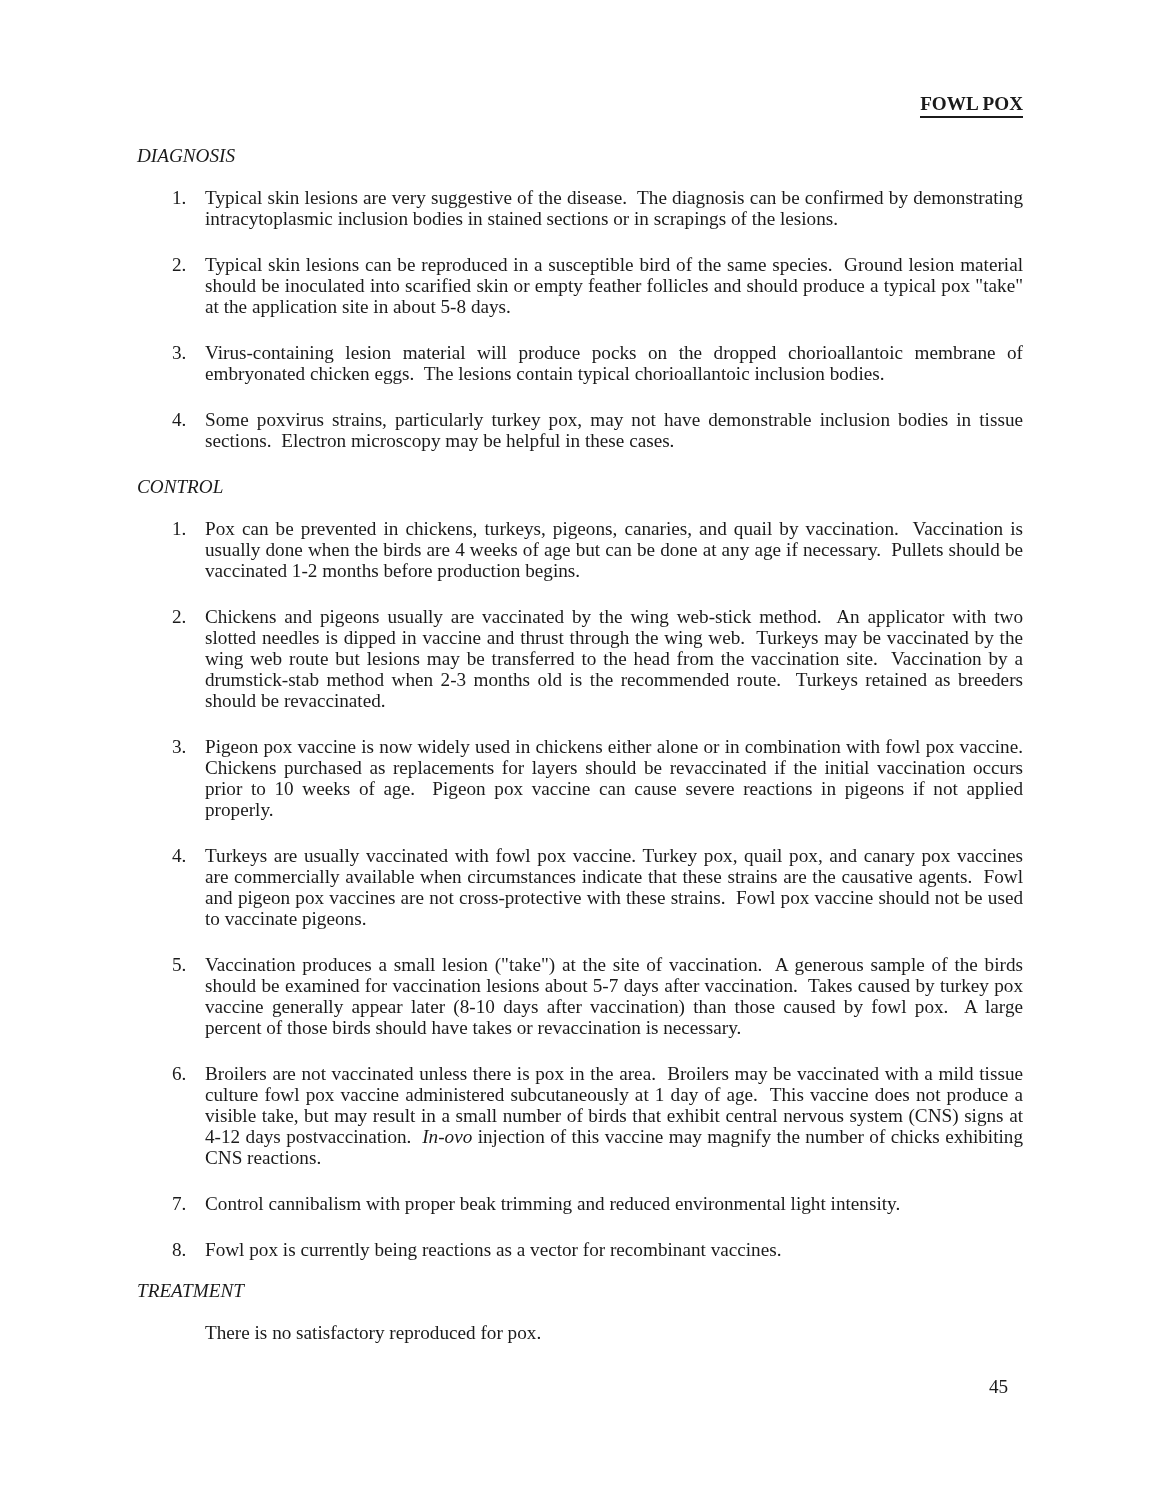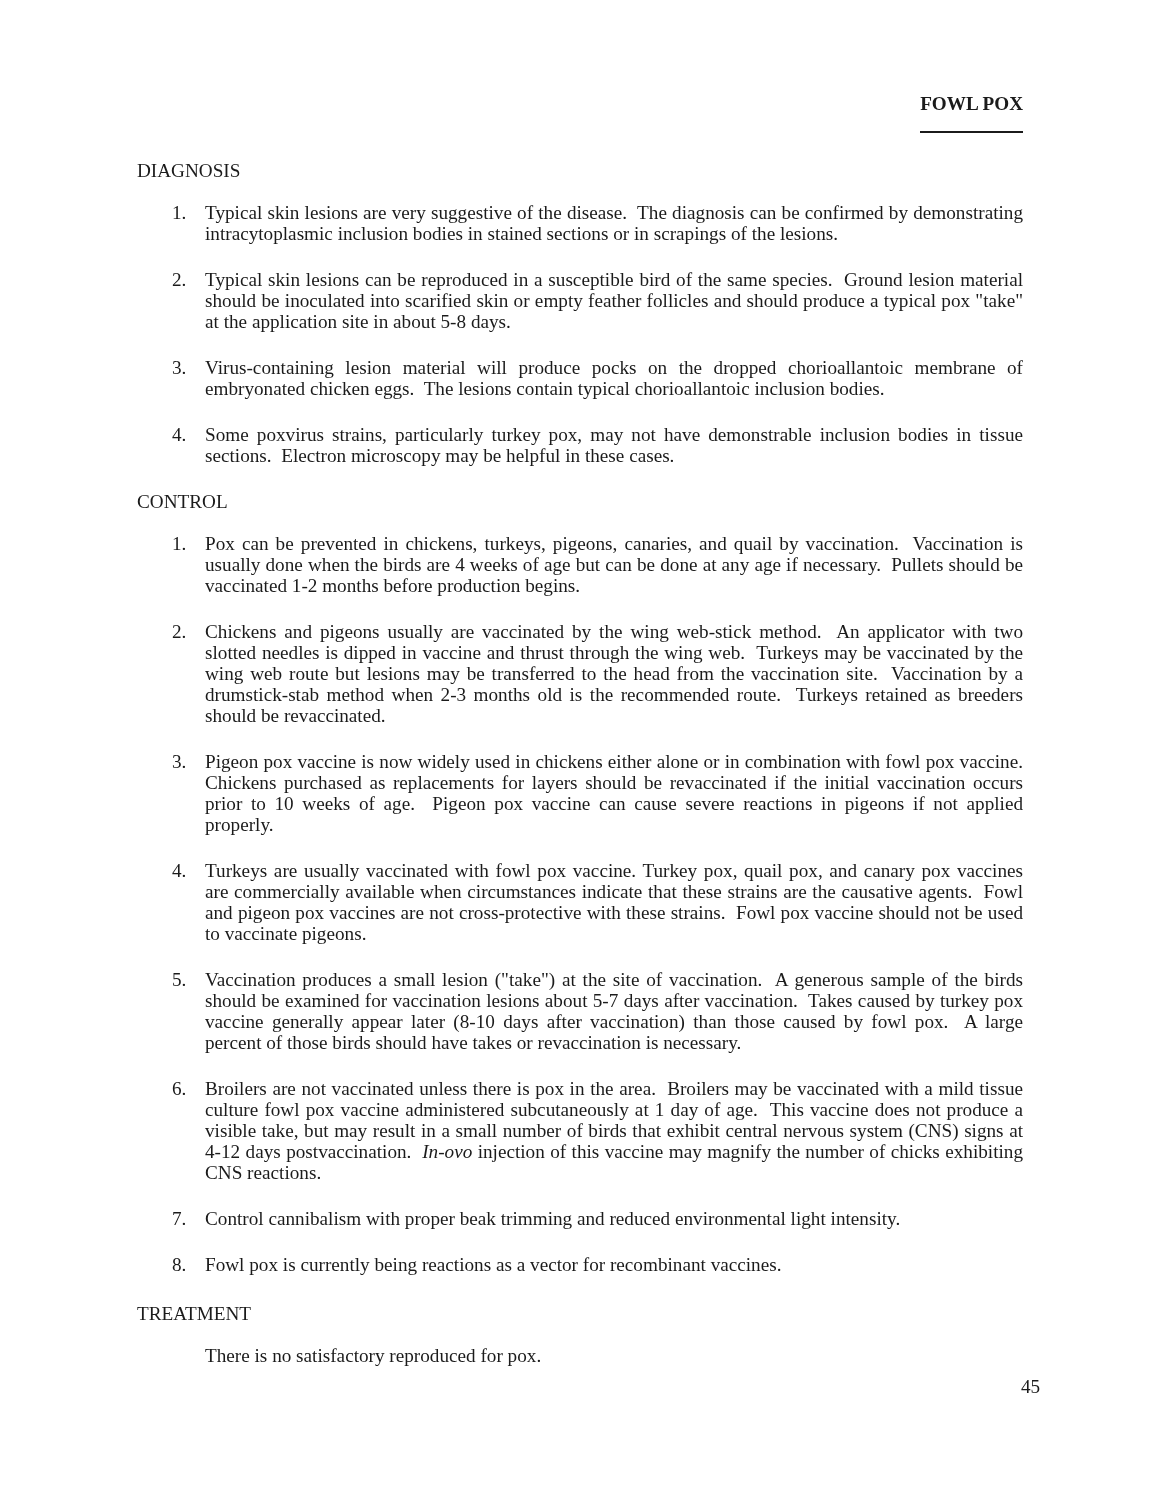--- a/index.html
+++ b/index.html
@@ -22,28 +22,29 @@
     padding: 93px 136px 0 137px; 
   }
   .title-row {
     text-align: right;
     line-height: 21px;
   }
   .doc-title {
     display: inline-block;
     font-weight: bold;
     border-bottom: 2px solid #1b1b1b;
-    padding-bottom: 17px;
+    padding-bottom: 2px;
   }
   .section-heading {
     margin-top: 25px;
     line-height: 21px;
+    font-style: italic;
   }
   .section-heading.after-title { margin-top: 27px; }
-  .section-heading.treatment { margin-top: 28px; }
+  .section-heading.treatment { margin-top: 20px; }
   .item {
     display: flex;
     margin-top: 25px;
   }
   .item.first { margin-top: 21px; }
   .item-num {
     flex: none;
     width: 33px;
     margin-left: 35px; 
   }
@@ -53,21 +54,21 @@
     text-align: justify;
     white-space: pre-wrap;
   }
   .italic { font-style: italic; }
   .treatment-para {
     margin-top: 21px;
     margin-left: 68px; 
   }
   .page-num {
     position: absolute;
-    left: 1021px;
+    left: 989px;
     top: 1376px;
     line-height: 21px;
   }
 </style>
 </head>
 <body>
 
 <div class="page">
   <div class="content">
 

